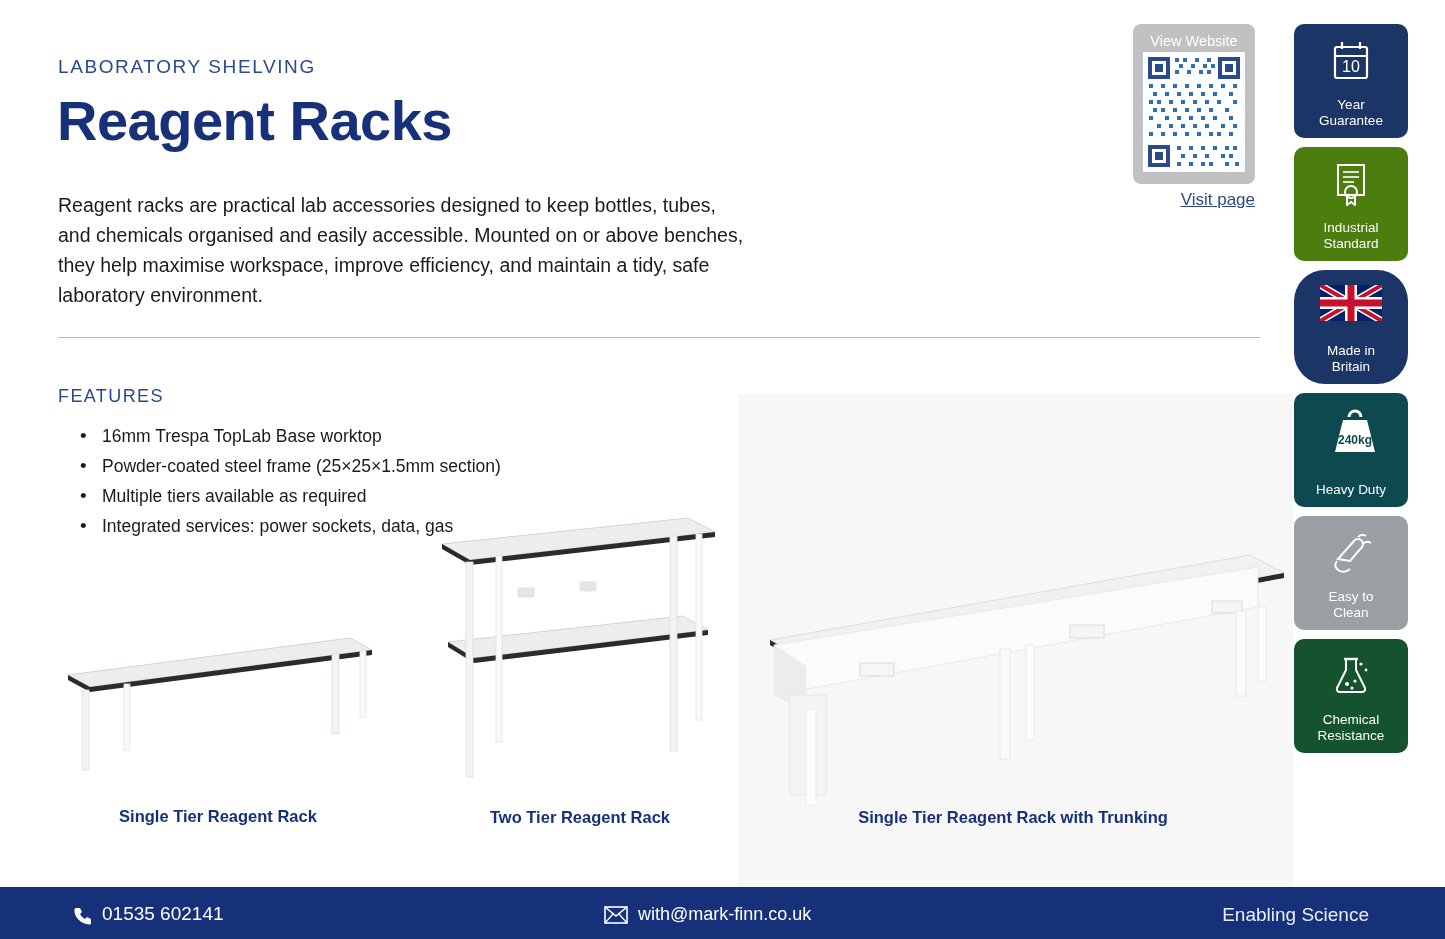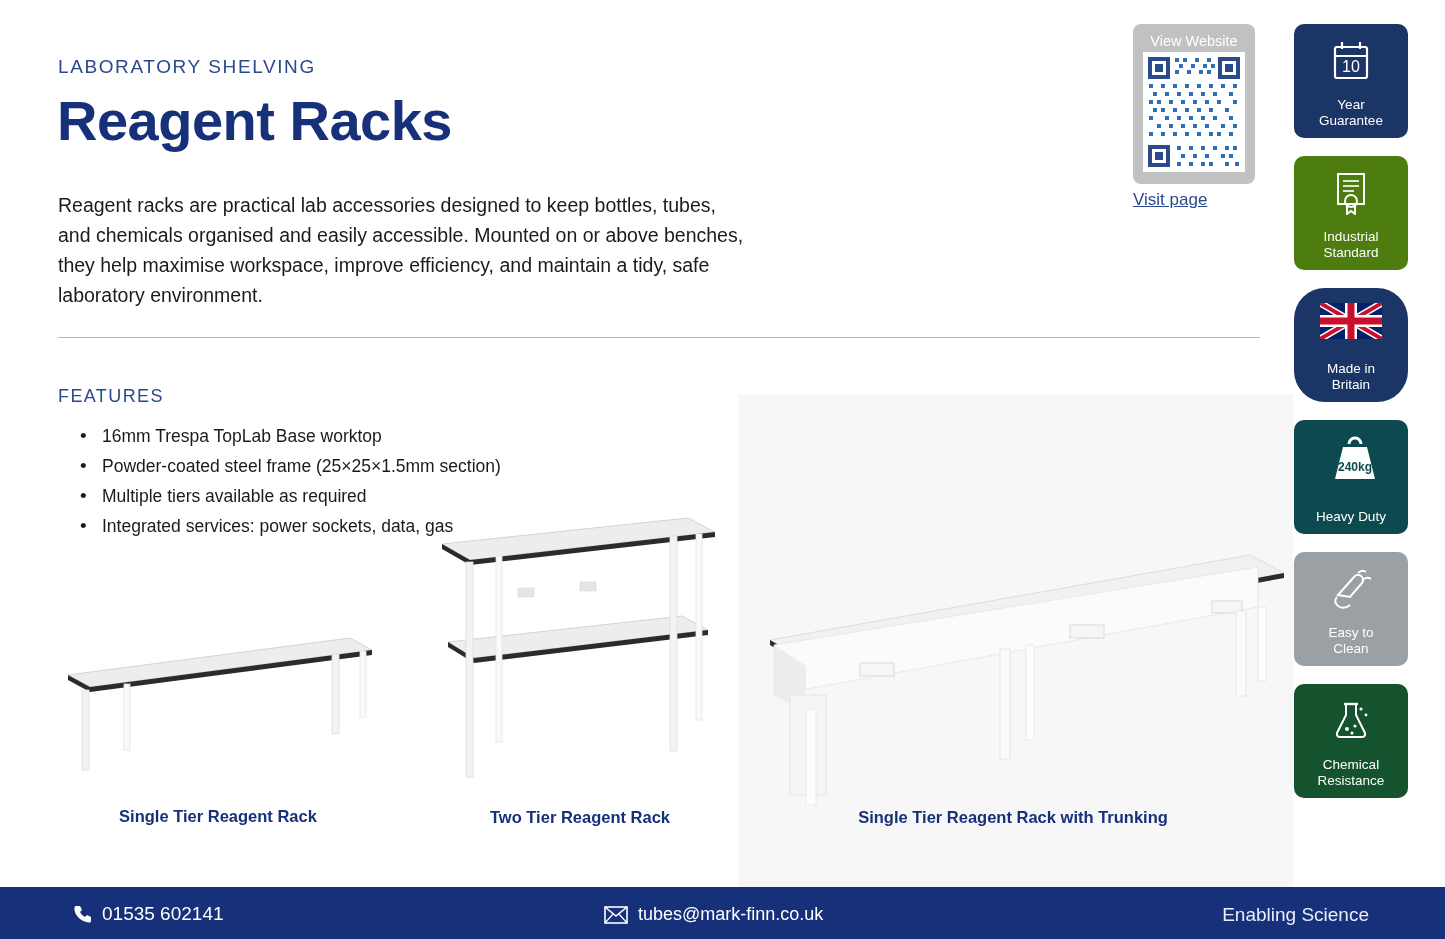--- a/index.html
+++ b/index.html
@@ -69,28 +69,28 @@
   .qr-label {
     position: absolute; left: 1133px; top: 33px; width: 122px;
     text-align: center; font-size: 14.5px; color: #ffffff;
   }
   .qr-code {
     position: absolute; left: 1143px; top: 52px; width: 102px; height: 120px;
     background: #ffffff;
   }
   .visit-link {
     position: absolute; left: 1133px; top: 190px; width: 122px;
-    text-align: left; font-size: 17px; color: #2b4a8b;
+    text-align: right; font-size: 17px; color: #2b4a8b;
     text-decoration: underline;
   }
 
   
   .badges { position: absolute; left: 1294px; top: 24px; width: 114px; }
   .badge {
-    width: 114px; height: 114px; border-radius: 10px; margin-bottom: 18px;
+    width: 114px; height: 114px; border-radius: 10px; margin-bottom: 9px;
     position: relative; display: flex; flex-direction: column;
     align-items: center; justify-content: flex-start; padding-top: 11px;
   }
   .badge .b-text {
     position: absolute; bottom: 9px; left: 0; width: 100%;
     text-align: center; font-size: 13.5px; line-height: 16px; color: #fff;
   }
   .badge .b-icon { margin-top: 4px; }
   .b-guarantee { background: #1a3566; }
   .b-industrial { background: #4d7c0f; }
@@ -103,21 +103,21 @@
   
   .footer {
     position: absolute; left: 0; bottom: 0; width: 1445px; height: 47px;
     background: #17307a; color: #fff;
   }
   .footer-strip {
     position: absolute; left: 0; bottom: 47px; width: 1445px; height: 5px;
     background: #17307a;
   }
   .f-phone {
-    position: absolute; left: 72px; top: 11px; display: flex; align-items: flex-start;
+    position: absolute; left: 72px; top: 11px; display: flex; align-items: flex-end;
     font-size: 19px;
   }
   .f-email {
     position: absolute; left: 604px; top: 12px; display: flex; align-items: center;
     font-size: 18px;
   }
   .f-tag {
     position: absolute; right: 76px; top: 12px; font-size: 19px; color: #e8eef8;
   }
   .f-icon { margin-right: 10px; display: inline-flex; }
@@ -388,18 +388,18 @@
       <span>01535 602141</span>
     </div>
     <div class="f-email">
       <span class="f-icon">
         <svg width="24" height="18" viewBox="0 0 24 18">
           <rect x="1" y="1" width="22" height="16" fill="none" stroke="#fff" stroke-width="1.6"></rect>
           <path d="M1 1 L12 10 L23 1" fill="none" stroke="#fff" stroke-width="1.6"></path>
           <path d="M1 17 L9 8 M23 17 L15 8" fill="none" stroke="#fff" stroke-width="1.2"></path>
         </svg>
       </span>
-      <span>tubes@mark-finn.co.uk</span>
+      <span>with@mark-finn.co.uk</span>
     </div>
     <div class="f-tag">Enabling Science</div>
   </div>
 
 </div>
 
 </body></html>

